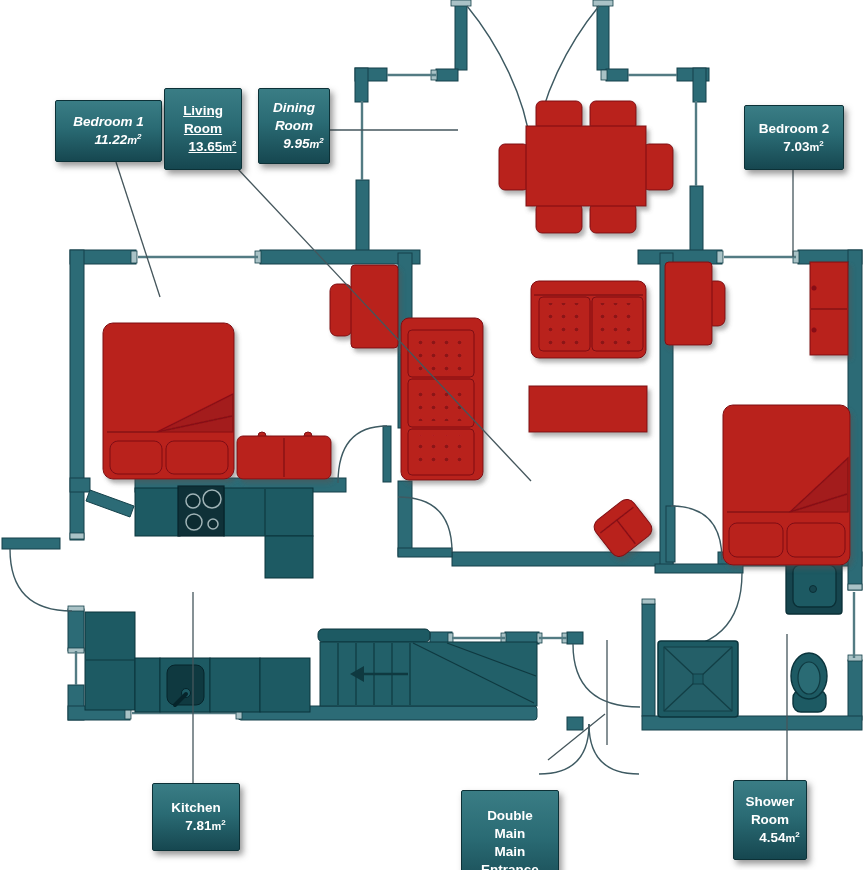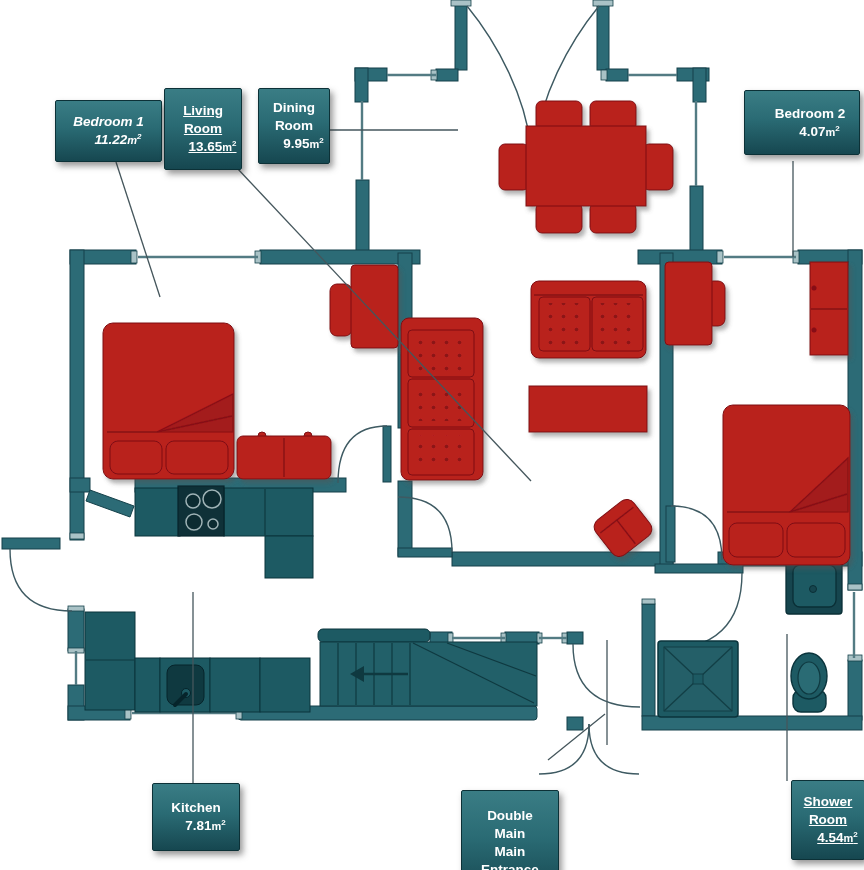--- a/index.html
+++ b/index.html
@@ -305,42 +305,42 @@
   <div class="line">Bedroom 1</div>
   <div class="area"><span>11.22</span><span class="unit">m</span><sup>2</sup></div>
 </div>
 
 <div class="room-label" style="left:164px;top:88px;width:76px;height:80px;text-decoration:underline;">
   <div class="line">Living</div>
   <div class="line">Room</div>
   <div class="area"><span>13.65</span><span class="unit">m</span><sup>2</sup></div>
 </div>
 
-<div class="room-label" style="left:258px;top:88px;width:70px;height:74px;">
+<div class="room-label" style="left:258px;top:88px;width:70px;height:74px;font-style:italic;">
   <div class="line">Dining</div>
   <div class="line">Room</div>
   <div class="area"><span>9.95</span><span class="unit">m</span><sup>2</sup></div>
 </div>
 
-<div class="room-label" style="left:744px;top:90px;width:98px;height:63px;padding-left:16px;">
+<div class="room-label" style="left:744px;top:105px;width:98px;height:63px;">
   <div class="line">Bedroom 2</div>
-  <div class="area"><span>4.07</span><span class="unit">m</span><sup>2</sup></div>
+  <div class="area"><span>7.03</span><span class="unit">m</span><sup>2</sup></div>
 </div>
 
 <div class="room-label" style="left:152px;top:783px;width:86px;height:66px;align-items:center;">
   <div class="line">Kitchen</div>
   <div class="area"><span>7.81</span><span class="unit">m</span><sup>2</sup></div>
 </div>
 
 <div class="room-label" style="left:461px;top:758px;width:96px;height:104px;margin-top:32px;">
   <div class="line">Double</div>
   <div class="line">Main</div>
   <div class="line">Main</div>
   <div class="line">Entrance</div>
 </div>
 
-<div class="room-label" style="left:791px;top:780px;width:72px;height:78px;text-decoration:underline;">
+<div class="room-label" style="left:733px;top:780px;width:72px;height:78px;">
   <div class="line">Shower</div>
   <div class="line">Room</div>
   <div class="area"><span>4.54</span><span class="unit">m</span><sup>2</sup></div>
 </div>
 
 </div>
 
 </body></html>

